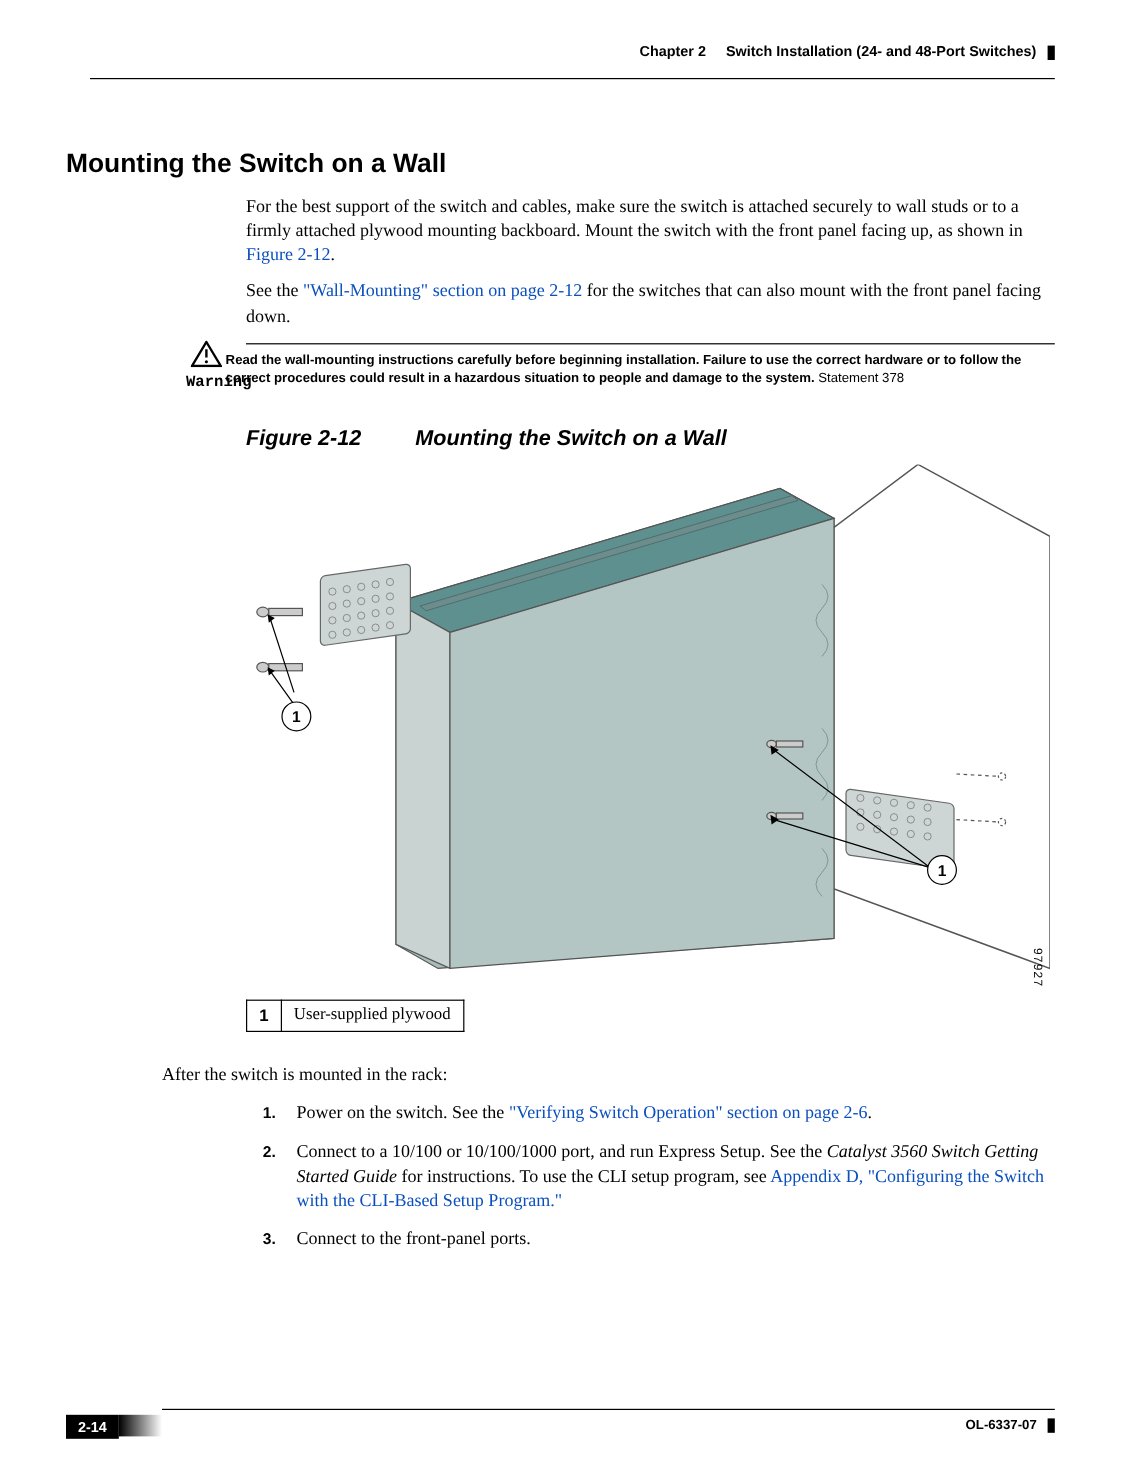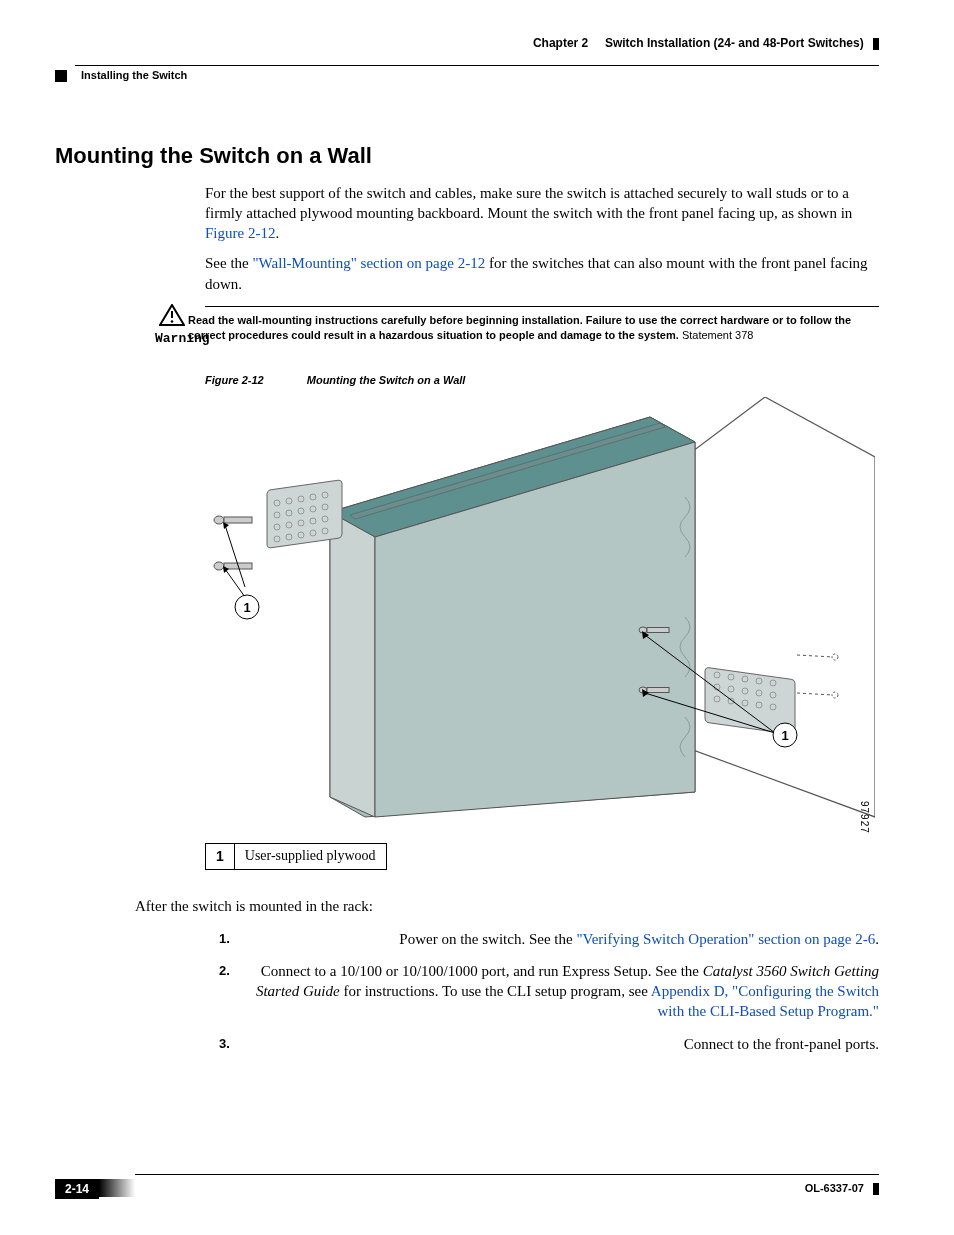--- a/index.html
+++ b/index.html
@@ -114,21 +114,21 @@
     font-size: 11px;
     line-height: 1.35;
   }
   .warning-text .bold { font-weight: bold; }
 
   
   .figure-caption {
     margin-left: 150px;
     margin-top: 30px;
     font-family: Arial, Helvetica, sans-serif;
-    font-size: 11px;
+    font-size: 18px;
     font-weight: bold;
     font-style: italic;
   }
   .figure-caption .fignum { margin-right: 40px; }
   .figure-area {
     margin-left: 150px;
     margin-top: 10px;
     width: 670px;
     height: 440px;
     position: relative;
@@ -162,21 +162,20 @@
     width: 26px;
   }
 
   
   .after-text { margin-left: 80px; margin-top: 26px; }
   ol.steps {
     margin-left: 170px;
     margin-top: 12px;
     list-style: none;
     counter-reset: step;
-    text-align: right;
   }
   ol.steps li {
     counter-increment: step;
     position: relative;
     padding-left: 22px;
     margin-bottom: 12px;
   }
   ol.steps li::before {
     content: counter(step) ".";
     font-family: Arial, Helvetica, sans-serif;
@@ -255,24 +254,20 @@
 
   <div class="header-top">
     <div class="header-chapter">
       <span>Chapter 2</span>
       &nbsp;&nbsp;&nbsp;
       <span>Switch Installation (24- and 48-Port Switches)</span>
       <span class="header-chapter-bar"></span>
     </div>
   </div>
   <div class="header-rule-top"></div>
-  <div class="header-sub">
-    <div class="header-sub-bar"></div>
-    <div class="header-sub-text">Installing the Switch</div>
-  </div>
 
   <h2 class="section-heading">Mounting the Switch on a Wall</h2>
 
   <div class="body-col">
     <p>
       <span>For the best support of the switch and cables, make sure the switch is attached securely to wall studs or to a firmly attached plywood mounting backboard. Mount the switch with the front panel facing up, as shown in </span><span class="link">Figure 2-12</span><span>.</span>
     </p>
     <p>
       <span>See the </span><span class="link">"Wall-Mounting" section on page 2-12</span><span> for the switches that can also mount with the front panel facing down.</span>
     </p>

